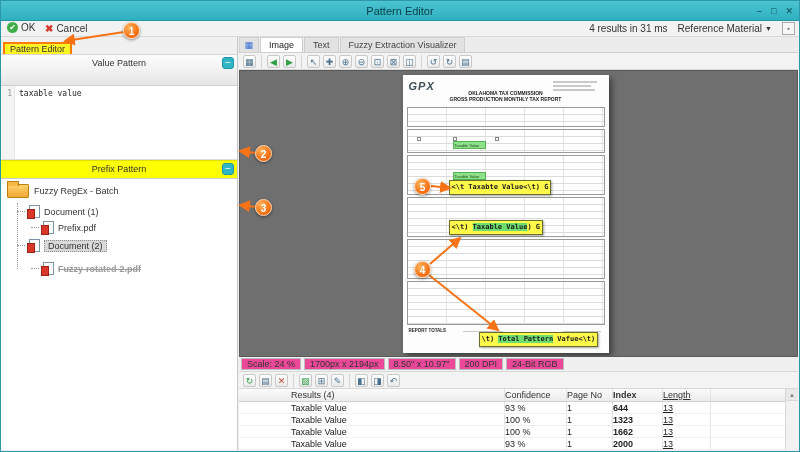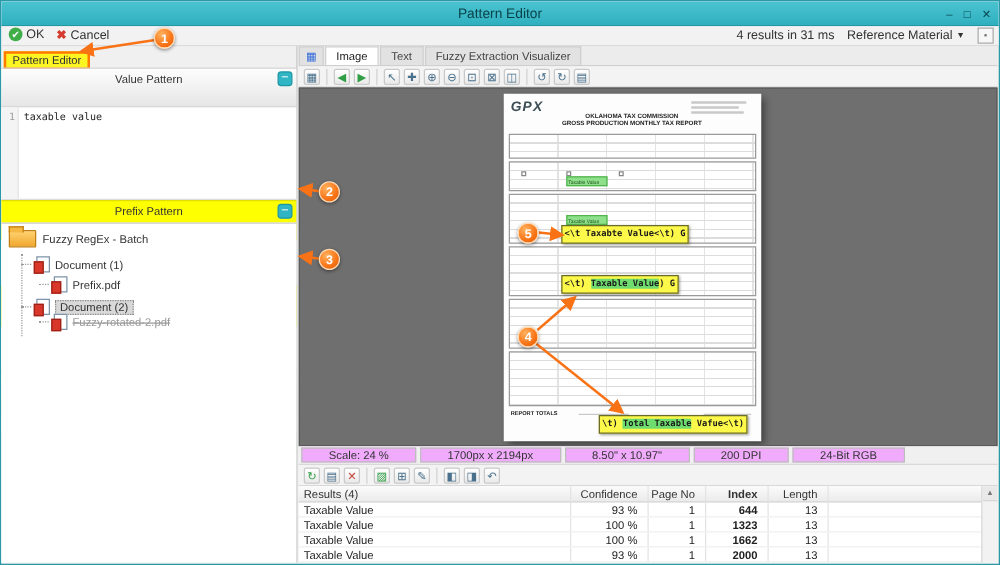--- a/index.html
+++ b/index.html
@@ -103,29 +103,29 @@
   .gcell { position:absolute; background:#8ee08a; border:1px solid #53b44f; color:#1c4d1a;
     font-size:4px; line-height:7px; padding:0 1px; overflow:hidden; white-space:nowrap; }
   .totals-label { position:absolute; left:6px; top:253px; font-size:4.5px; font-weight:bold; color:#222; }
   .overlay { position:absolute; background:#fdf94a; border:1px solid #6b6b2a; color:#1a1a1a;
     font:bold 7px "DejaVu Sans Mono", monospace; line-height:13px; padding:0 2px;
     white-space:nowrap; box-shadow:1px 1px 2px rgba(0,0,0,.35); }
   .overlay .hl { background:#6fdc6f; }
   
   .sbar { position:absolute; left:238px; top:356px; right:1px; height:15px; background:#f0f0f0;
     border-bottom:1px solid #d8d8d8; display:flex; gap:3px; padding:1px 2px; }
-  .seg { border:1px solid #bdbdbd; background:#f0abfc; padding:0 21px; line-height:11px;
+  .seg { border:1px solid #bdbdbd; background:#ec4899; padding:0 5px; line-height:11px;
     font-size:9px; color:#333; white-space:nowrap; }
   .results { position:absolute; left:238px; top:388px; right:1px; bottom:1px; background:#fff; }
   .r-head { display:flex; height:13px; background:linear-gradient(#fbfbfb,#ebebeb);
     border-bottom:1px solid #cfcfcf; font-size:9px; color:#333; }
   .r-row { display:flex; height:12px; font-size:9px; color:#222; border-bottom:1px solid #efefef; }
-  .c-val { width:218px; padding-left:4px; border-right:1px solid #e3e3e3; line-height:12px; }
-  .c-num { width:62px; text-align:right; padding-right:8px; border-right:1px solid #e3e3e3; line-height:12px; }
-  .c-pg { width:46px; } .c-ix { width:50px;font-weight:bold; } .c-ln { width:48px; }
+  .c-val { width:218px; padding-left:4px; border-right:1px solid #e3e3e3; line-height:12px;margin-left:48px; }
+  .c-num { width:62px; padding-right:8px; border-right:1px solid #e3e3e3; line-height:12px; }
+  .c-pg { width:46px; } .c-ix { width:50px;font-weight:bold; } .c-ln { width:48px;text-decoration:underline; }
   .c-rest { flex:1; border-right:0; }
   .r-head .c-val,.r-head .c-num { line-height:13px; }
   .rscroll { position:absolute; right:0; top:0; bottom:0; width:13px; background:#f2f2f2;
     border-left:1px solid #d8d8d8; }
   .rscroll .up { height:12px; border-bottom:1px solid #d8d8d8; font-size:6px; text-align:center;
     line-height:12px; color:#777; background:#e9e9e9; }
   
   .callout { position:absolute; width:17px; height:17px; border-radius:50%;
     background:radial-gradient(circle at 35% 30%, #ffb25e, #f97316 60%, #df5a00);
     color:#fff; font-size:10px; font-weight:bold; text-align:center; line-height:17px;
@@ -228,21 +228,21 @@
       <div class="tree-node" style="left:30px; top:42px;">
         <span class="tree-hline"></span>
         <span class="docicon"></span>
         <span>Prefix.pdf</span>
       </div>
       <div class="tree-node" style="left:16px; top:60px;">
         <span class="tree-hline"></span>
         <span class="docicon"></span>
         <span class="node-sel">Document (2)</span>
       </div>
-      <div class="tree-node" style="left:30px; top:72px;">
+      <div class="tree-node" style="left:30px; top:83px;font-weight:bold;">
         <span class="tree-hline"></span>
         <span class="docicon"></span>
         <span class="node-dis">Fuzzy-rotated-2.pdf</span>
       </div>
     </div>
   </div>
 
   <div class="tabsbar">
     <span class="tab icon-tab">▦</span>
     <span class="tab active">Image</span>
@@ -296,21 +296,21 @@
       <span class="bar" style="left:60px; top:256px; width:40px; height:1px;"></span>
       <span class="bar" style="left:160px; top:256px; width:38px; height:1px;"></span>
 
       <div class="overlay" style="left:46px; top:105px; height:15px;">
         <span>&lt;\t  Taxabte Value&lt;\t)   G</span><span class="hl"></span><span></span>
       </div>
       <div class="overlay" style="left:46px; top:145px; height:15px;">
         <span>&lt;\t)  </span><span class="hl">Taxable Value</span><span>)   G</span>
       </div>
       <div class="overlay" style="left:76px; top:257px; height:15px;">
-        <span>\t)   </span><span class="hl">Total Taxable</span><span> Vafue&lt;\t)</span>
+        <span>\t)   </span><span class="hl">Total Pattern</span><span> Vafue&lt;\t)</span>
       </div>
     </div>
   </div>
 
   <div class="sbar">
     <span class="seg">Scale: 24 %</span>
     <span class="seg">1700px x 2194px</span>
     <span class="seg">8.50" x 10.97"</span>
     <span class="seg">200 DPI</span>
     <span class="seg">24-Bit RGB</span>

